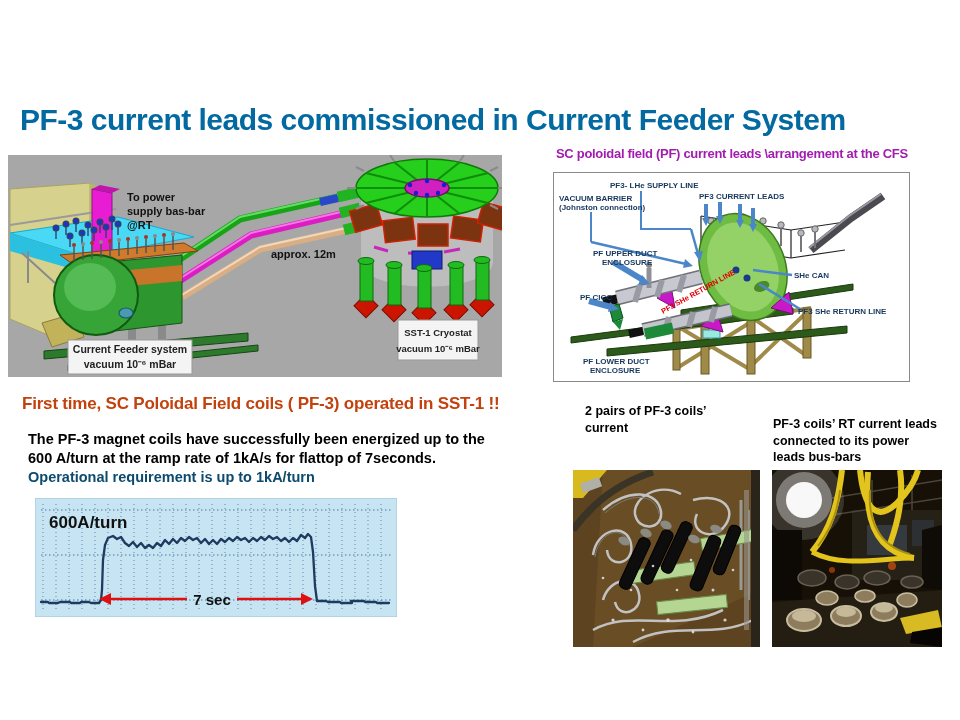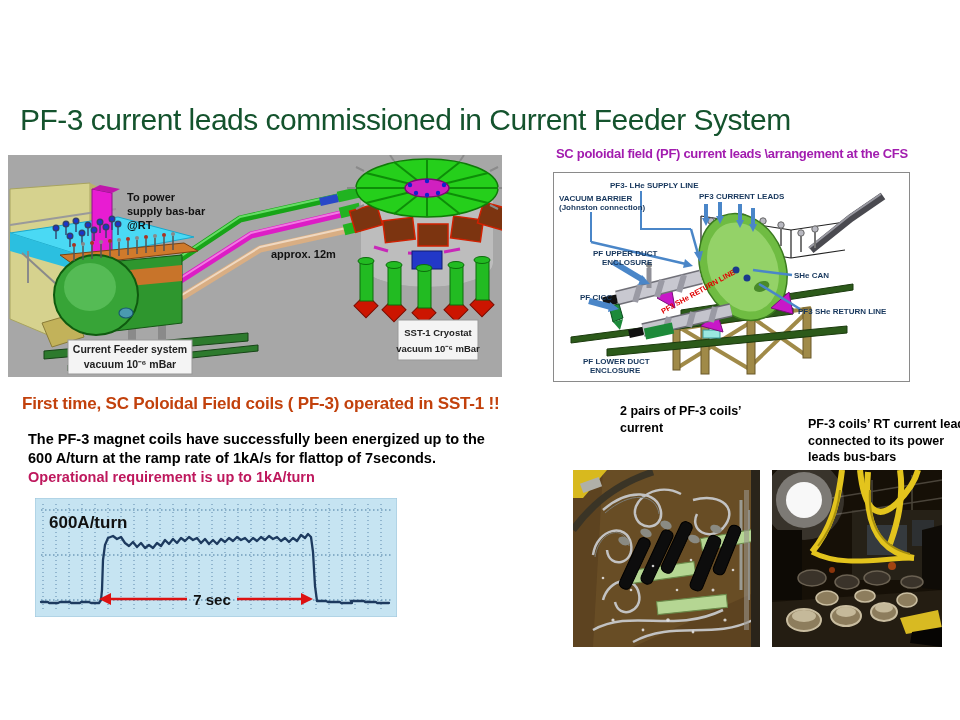--- a/index.html
+++ b/index.html
@@ -1,28 +1,28 @@
 <!DOCTYPE html>
 <html><head>
 <meta charset="utf-8">
 <style>
   html,body{margin:0;padding:0;background:#fff;}
   #slide{position:relative;width:960px;height:720px;background:#ffffff;overflow:hidden;
          font-family:"Liberation Sans",sans-serif;}
   .abs{position:absolute;}
-  .title{left:20px;top:103px;width:910px;font-size:30px;font-weight:400;color:#14532d;
+  .title{left:20px;top:103px;width:910px;font-size:30px;font-weight:700;color:#0369a1;
          letter-spacing:-0.5px;white-space:nowrap;}
   .diagram-caption{left:556px;top:146px;width:398px;font-size:13px;font-weight:700;color:#a21caf;
          letter-spacing:-0.3px;white-space:nowrap;}
   .headline{left:22px;top:394px;width:520px;font-size:17px;font-weight:700;color:#c2410c;
          letter-spacing:-0.2px;white-space:nowrap;}
   .bodytext{left:28px;top:430px;width:484px;font-size:14.5px;font-weight:700;line-height:1.3;}
   .bodytext .blue{color:#000000;}
-  .bodytext .black{color:#be185d;}
-  .cap{font-size:12.5px;font-weight:700;color:#000;line-height:1.32;margin-left:35px;}
+  .bodytext .black{color:#0c4a6e;}
+  .cap{font-size:12.5px;font-weight:700;color:#000;line-height:1.32;}
   .cap-left{left:585px;top:403px;width:190px;}
   .cap-right{left:773px;top:416px;width:180px;}
   .figure{display:block;}
   svg{display:block;}
   svg text{font-family:"Liberation Sans",sans-serif;}
 </style>
 </head>
 <body>
 
 <div id="slide">

